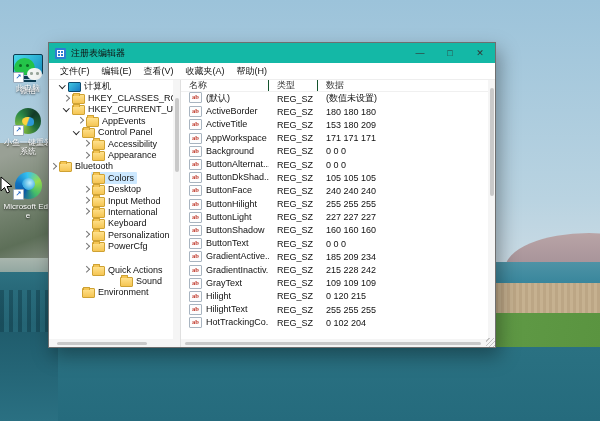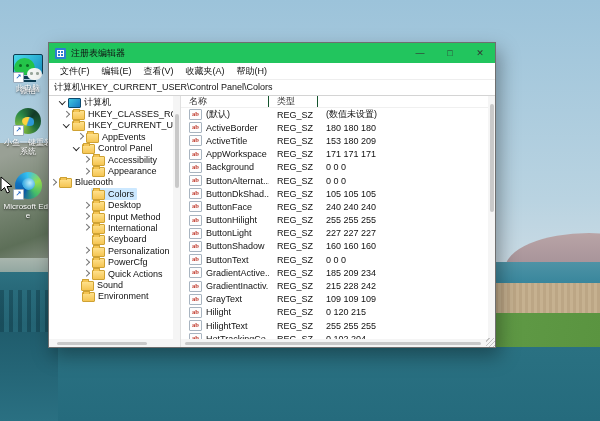--- a/index.html
+++ b/index.html
@@ -44,21 +44,21 @@
   .xy-bird{position:absolute;left:7px;top:9px;width:12px;height:9px;background:linear-gradient(110deg,#ffd23e 45%,#2e9ad8 55%);border-radius:50% 50% 40% 60%;}
   .edge-circle{width:27px;height:27px;border-radius:50%;
        background:conic-gradient(from 210deg,#0c59a4,#1173c0,#35c1f1,#9be24f,#47c06a,#0c59a4);position:relative;}
   .edge-circle::after{content:"";position:absolute;left:7px;top:6px;width:13px;height:12px;border-radius:50%;
        background:radial-gradient(circle at 60% 40%,#bfeffc,#35a7e0 70%,transparent 75%);}
   
   .cursor{position:absolute;left:0px;top:176px;z-index:60;}
   
   .win{position:absolute;left:48px;top:42px;width:446px;height:304px;background:#fff;
        border:1px solid #6f6f6f;box-shadow:4px 8px 18px rgba(0,0,0,.35);display:flex;flex-direction:column;z-index:10;font-size:9px;color:#111;}
-  .titlebar{height:20px;display:flex;align-items:center;padding-left:6px;background:#22c55e;flex:none;}
+  .titlebar{height:20px;display:flex;align-items:center;padding-left:6px;background:#14b8a6;flex:none;}
   .regicon{width:11px;height:11px;margin-right:5px;position:relative;background:#2d7dd2;border-radius:1px;flex:none;}
   .regicon::after{content:"";position:absolute;left:2px;top:2px;width:7px;height:7px;
        background:repeating-linear-gradient(0deg,#fff 0 1px,transparent 1px 3px),repeating-linear-gradient(90deg,#fff 0 1px,transparent 1px 3px);}
   .titletext{font-size:9px;}
   .winbtns{margin-left:auto;display:flex;height:100%;}
   .wbtn{width:30px;display:flex;align-items:center;justify-content:center;font-size:9px;color:#333;}
   .menubar{height:16px;display:flex;align-items:center;padding-left:5px;gap:0;border-bottom:1px solid #eee;flex:none;}
   .menu-item{padding:0 6px;font-size:9px;}
   .addrbar{height:15px;display:flex;align-items:center;padding-left:5px;border-bottom:1px solid #d4d4d4;flex:none;font-size:9px;}
   .body{flex:1;display:flex;min-height:0;}
@@ -81,21 +81,21 @@
   .vscroll{position:absolute;right:0;top:0;bottom:8px;width:7px;background:#f5f5f5;}
   .vthumb{position:absolute;left:1.5px;width:4px;background:#c9c9c9;border-radius:2px;}
   .hscroll{height:8px;flex:none;position:relative;background:#f5f5f5;}
   .hthumb{position:absolute;top:2.5px;height:3px;background:#c9c9c9;border-radius:2px;}
   
   .listpanel{flex:1;display:flex;flex-direction:column;position:relative;min-width:0;}
   .lheader{display:flex;height:11px;align-items:center;flex:none;color:#333;border-bottom:1px solid #f0f0f0;}
   .lh{padding-left:8px;border-right:1px solid #14532d;height:100%;display:flex;align-items:center;box-sizing:border-box;}
   .lrows{flex:1;overflow:hidden;}
   .lrow{display:flex;align-items:center;height:13.2px;white-space:nowrap;}
-  .lc{box-sizing:border-box;padding-left:8px;display:flex;align-items:center;overflow:hidden;}
+  .lc{box-sizing:border-box;padding-left:8px;display:flex;overflow:hidden;}
   .c-name{width:88px;flex:none;}
   .c-type{width:49px;flex:none;}
   .c-data{flex:1;}
   .abicon{flex:none;width:11px;height:9px;border:0.5px solid #a8b4c0;border-radius:1px;background:#fdfdfd;
        color:#c0392b;font-size:6.5px;line-height:8px;text-align:center;font-weight:bold;margin-right:4px;
        font-family:"Liberation Serif","DejaVu Serif",serif;}
   .grip{position:absolute;right:0;bottom:0;width:9px;height:9px;
        background:repeating-linear-gradient(135deg,transparent 0 2px,#c2c2c2 2px 3px);}
 </style>
 </head>
@@ -174,21 +174,20 @@
       <div class="wbtn">✕</div>
     </div>
   </div>
   <div class="menubar">
       <span class="menu-item">文件(F)</span>
       <span class="menu-item">编辑(E)</span>
       <span class="menu-item">查看(V)</span>
       <span class="menu-item">收藏夹(A)</span>
       <span class="menu-item">帮助(H)</span>
     </div>
-  <div class="addrbar">计算机\HKEY_CURRENT_USER\Control Panel\Colors</div>
   <div class="body">
     <div class="treepanel">
       <div class="treerows" id="tree-rows">
           <div class="trow" style="padding-left: 9px;">
             <span class="exp down"></span>
             <span class="hlwrap">
               <span class="ticon computer"></span>
               <span class="tlabel">计算机</span>
             </span>
           </div>
@@ -283,28 +282,28 @@
               <span class="tlabel">Personalization</span>
             </span>
           </div>
           <div class="trow" style="padding-left: 33px;">
             <span class="exp right"></span>
             <span class="hlwrap">
               <span class="ticon folder"></span>
               <span class="tlabel">PowerCfg</span>
             </span>
           </div>
-          <div class="trow" style="padding-left: 33px;">
+          <div class="trow" style="padding-left: 33px; margin-top: 12px;">
             <span class="exp right"></span>
             <span class="hlwrap">
               <span class="ticon folder"></span>
               <span class="tlabel">Quick Actions</span>
             </span>
           </div>
-          <div class="trow" style="padding-left: 22px;">
+          <div class="trow" style="padding-left: 22px; margin-left: 39px;">
             <span class="exp none"></span>
             <span class="hlwrap">
               <span class="ticon folder"></span>
               <span class="tlabel">Sound</span>
             </span>
           </div>
           <div class="trow" style="padding-left: 23px;">
             <span class="exp none"></span>
             <span class="hlwrap">
               <span class="ticon folder"></span>
@@ -316,20 +315,21 @@
         <div class="hthumb" style="left:8px;width:90px;"></div>
       </div>
       <div class="vscroll">
         <div class="vthumb" style="top:18px;height:74px;"></div>
       </div>
     </div>
     <div class="listpanel">
       <div class="lheader">
         <div class="lh c-name">名称</div>
         <div class="lh c-type">类型</div>
+        <div class="lh c-data">数据</div>
       </div>
       <div class="lrows" id="list-rows">
           <div class="lrow">
             <div class="lc c-name">
               <span class="abicon">ab</span>
               <span>(默认)</span>
             </div>
             <div class="lc c-type">REG_SZ</div>
             <div class="lc c-data">(数值未设置)</div>
           </div>

